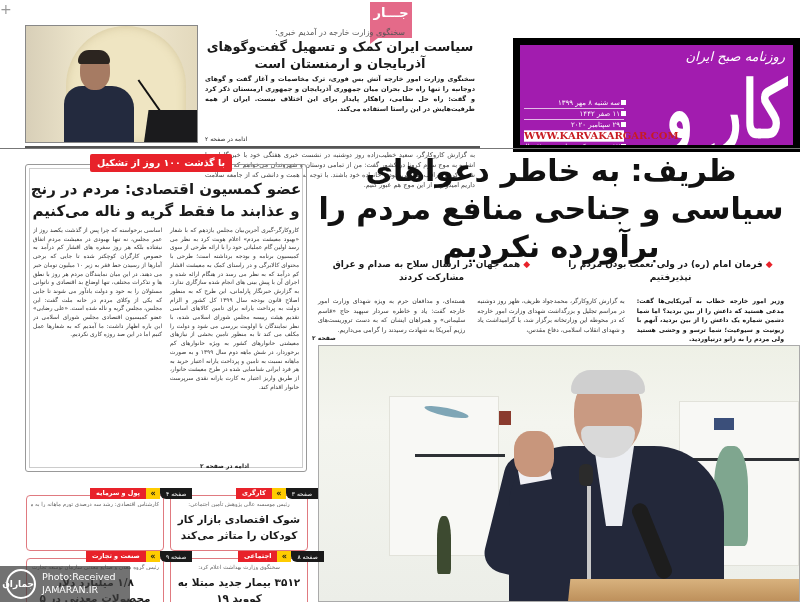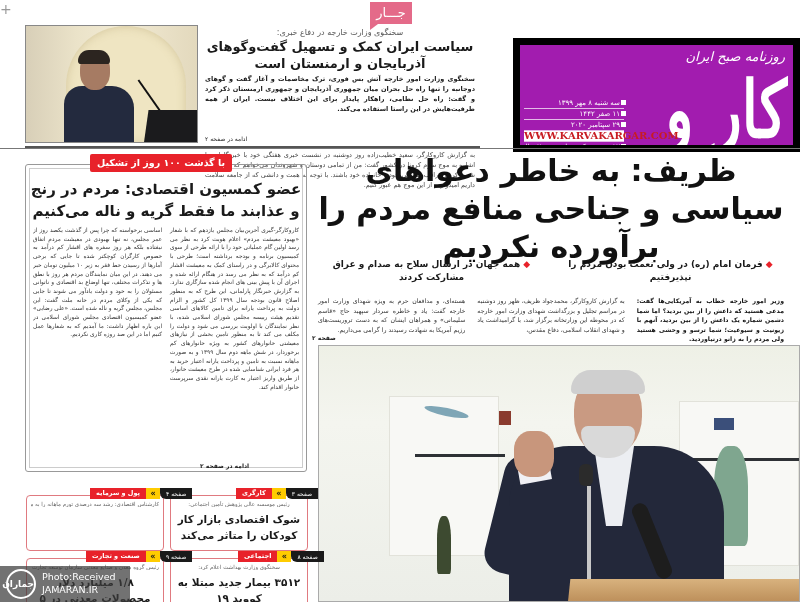--- a/index.html
+++ b/index.html
@@ -23,21 +23,21 @@
   .photo-top { left: 25px; top: 25px; width: 173px; height: 118px; border: 1px solid #888; overflow: hidden; background: linear-gradient(90deg, #d8cfb8 0%, #ebe3c9 30%, #f1ead3 55%, #e3d9bd 100%); }
   .photo-top .arch { position: absolute; left: 40px; top: 0; width: 120px; height: 118px; border-radius: 60px 60px 0 0; background: #efe5c2; box-shadow: inset 0 0 10px rgba(160,140,90,0.35); }
   .photo-top .person { position: absolute; left: 38px; top: 60px; width: 70px; height: 60px; background: #232a3e; border-radius: 18px 22px 0 0; }
   .photo-top .head { position: absolute; left: 54px; top: 26px; width: 30px; height: 38px; background: #a67b63; border-radius: 45%; }
   .photo-top .hair { position: absolute; left: 52px; top: 24px; width: 32px; height: 14px; background: #2c2520; border-radius: 14px 14px 4px 4px; }
   .photo-top .podium { position: absolute; left: 120px; top: 84px; width: 58px; height: 36px; background: #1b1b1d; transform: skewX(-8deg); }
   .photo-top .mic { position: absolute; left: 124px; top: 50px; width: 2px; height: 44px; background: #111; transform: rotate(-35deg); }
   .bottom-rule { position: absolute; height: 2px; background: #555; }
 
   
-  .jaar-tag { left: 370px; top: 2px; width: 42px; height: 22px; background: #e46a89; color: #fff; font-size: 13px; font-weight: normal; text-align: center; line-height: 22px; }
+  .jaar-tag { left: 370px; top: 2px; width: 42px; height: 36px; background: #e46a89; color: #fff; font-size: 13px; font-weight: bold; text-align: center; line-height: 22px; }
   .jaar-tag::after { content: ""; position: absolute; left: 0; bottom: -6px; border-left: 8px solid #e46a89; border-bottom: 6px solid transparent; }
   .jaar-kicker { left: 205px; top: 28px; width: 270px; font-size: 8px; color: #555; text-align: center; }
   .jaar-title { left: 205px; top: 38px; width: 270px; font-size: 13px; font-weight: bold; text-align: center; line-height: 17px; font-family: "DejaVu Sans", sans-serif; }
   .jaar-lead { left: 205px; top: 74px; width: 270px; font-size: 6.5px; font-weight: bold; line-height: 10px; text-align: justify; }
   .jaar-body { left: 205px; top: 104px; width: 270px; font-size: 6.5px; line-height: 10px; color: #444; text-align: justify; margin-top: 46px; }
   .jaar-more { left: 205px; top: 135px; font-size: 6px; color: #222; }
 
   
   .rule-full { left: 0; top: 148px; width: 800px; height: 1px; background: #777; }
   .headline { left: 312px; top: 152px; width: 478px; font-size: 30px; font-weight: bold; text-align: center; line-height: 38px; color: #111; font-family: "DejaVu Sans", sans-serif; letter-spacing: -0.5px; }
@@ -101,21 +101,21 @@
   <div class="arch"></div>
   <div class="person"></div>
   <div class="head"></div>
   <div class="hair"></div>
   <div class="mic"></div>
   <div class="podium"></div>
 </div>
 <div class="bottom-rule" style="left:25px;top:146px;width:455px;"></div>
 
 <div class="abs jaar-tag">جـــار</div>
-<div class="abs jaar-kicker">سخنگوی وزارت خارجه در دفاع خبری:</div>
+<div class="abs jaar-kicker">سخنگوی وزارت خارجه در آمدیم خبری:</div>
 <div class="abs jaar-title">سیاست ایران کمک و تسهیل گفت‌وگوهای آذربایجان و ارمنستان است</div>
 <div class="abs jaar-lead">سخنگوی وزارت امور خارجه آتش بس فوری، ترک مخاصمات و آغاز گفت و گوهای دوجانبه را تنها راه حل بحران میان جمهوری آذربایجان و جمهوری ارمنستان ذکر کرد و گفت: راه حل نظامی، راهکار پایدار برای این اختلاف نیست. ایران از همه ظرفیت‌هایش در این راستا استفاده می‌کند.</div>
 <div class="abs jaar-body">به گزارش کاروکارگر، سعید خطیب‌زاده روز دوشنبه در نشست خبری هفتگی خود با خبرنگاران، با اشاره به موج سوم کرونا در کشور گفت: من از تمامی دوستان و شهروندان می‌خواهم که با توجه به شیوع کرونا مراقب سلامتی خود و خانواده خود باشند. با توجه به همت و دانشی که از جامعه سلامت داریم امیدواریم از این موج هم عبور کنیم.</div>
 <div class="abs jaar-more">ادامه در صفحه ۲</div>
 
 <div class="abs masthead">
   <div class="subtitle">روزنامه صبح ایران</div>
   <div class="logo">کار و کارگر</div>
   <div class="meta">
     <div class="meta-row">سه شنبه ۸ مهر ۱۳۹۹</div>

